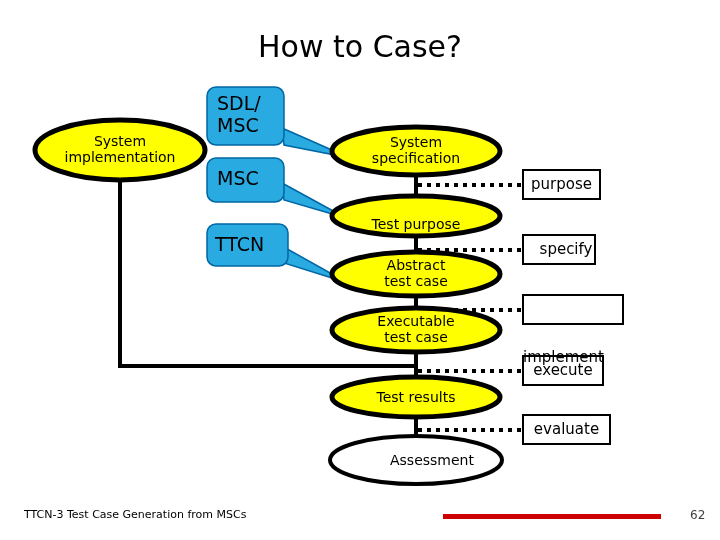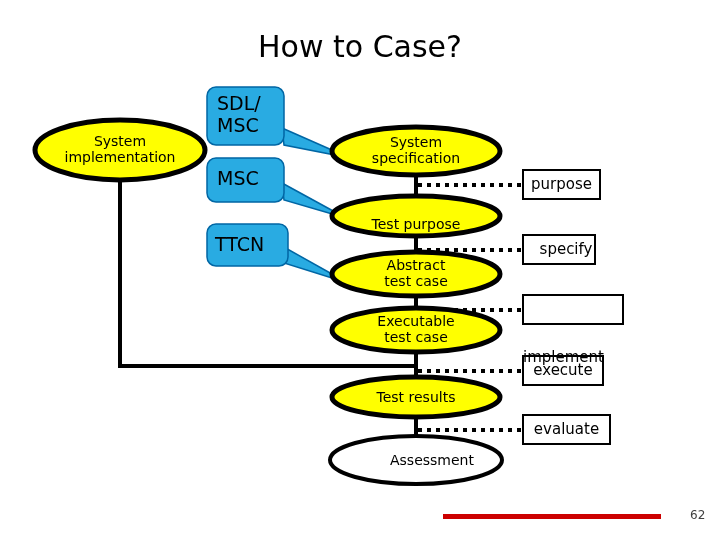--- a/index.html
+++ b/index.html
@@ -233,16 +233,17 @@
   <div class="node-label rect-label" style="left:523px; top:176px; width:77px;">purpose</div>
 
   <div class="node-label rect-label" style="left:495px; top:241px; width:86px;padding-left:28px;">specify</div>
 
   <div class="node-label rect-label" style="left:523px; top:301px; width:80px;margin-top:48px;">implement</div>
 
   <div class="node-label rect-label" style="left:523px; top:362px; width:80px;">execute</div>
 
   <div class="node-label rect-label" style="left:523px; top:421px; width:87px;">evaluate</div>
 
+  <div id="footer-text">TTCN-3 Test Case Generation from MSCs</div>
   <div id="footer-rule"></div>
   <div id="page-number">62</div>
 
 </div>
 
 </body></html>

